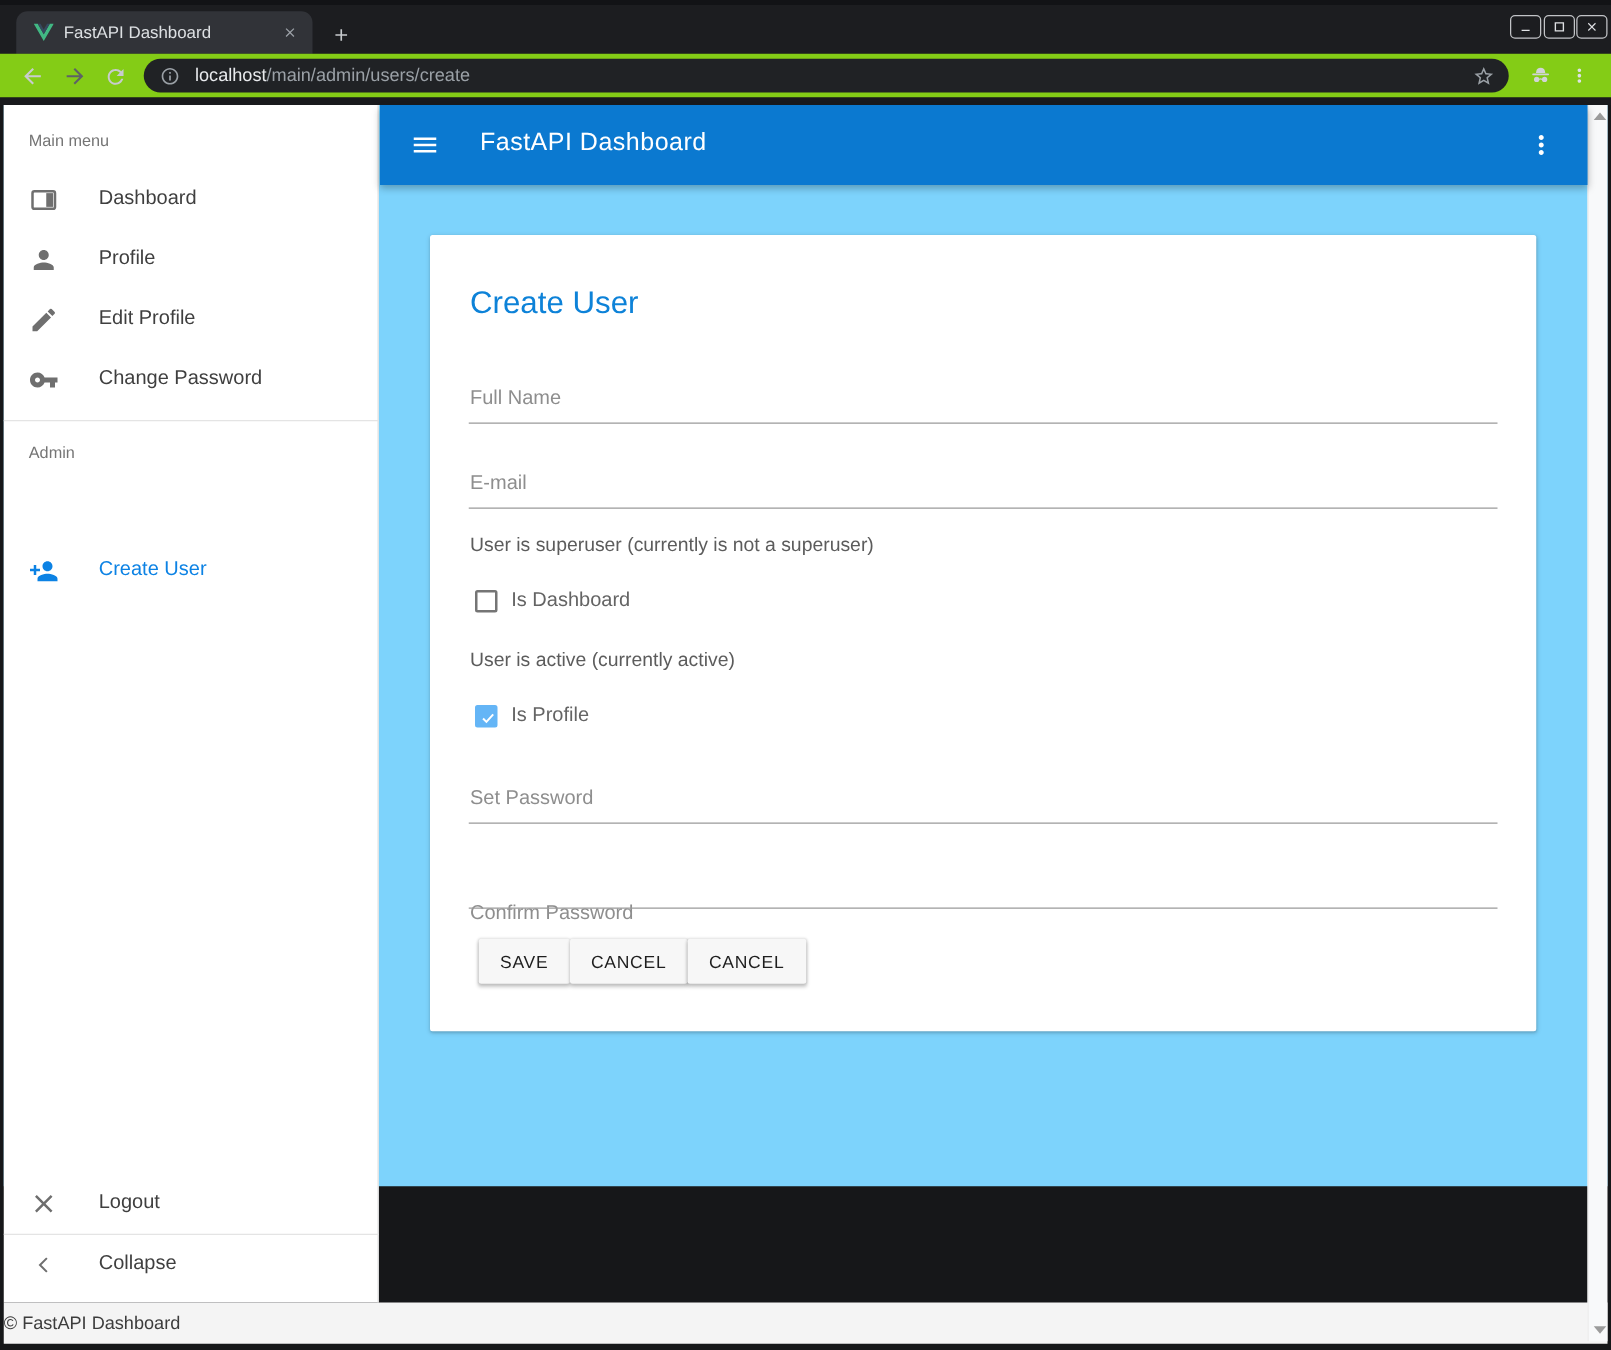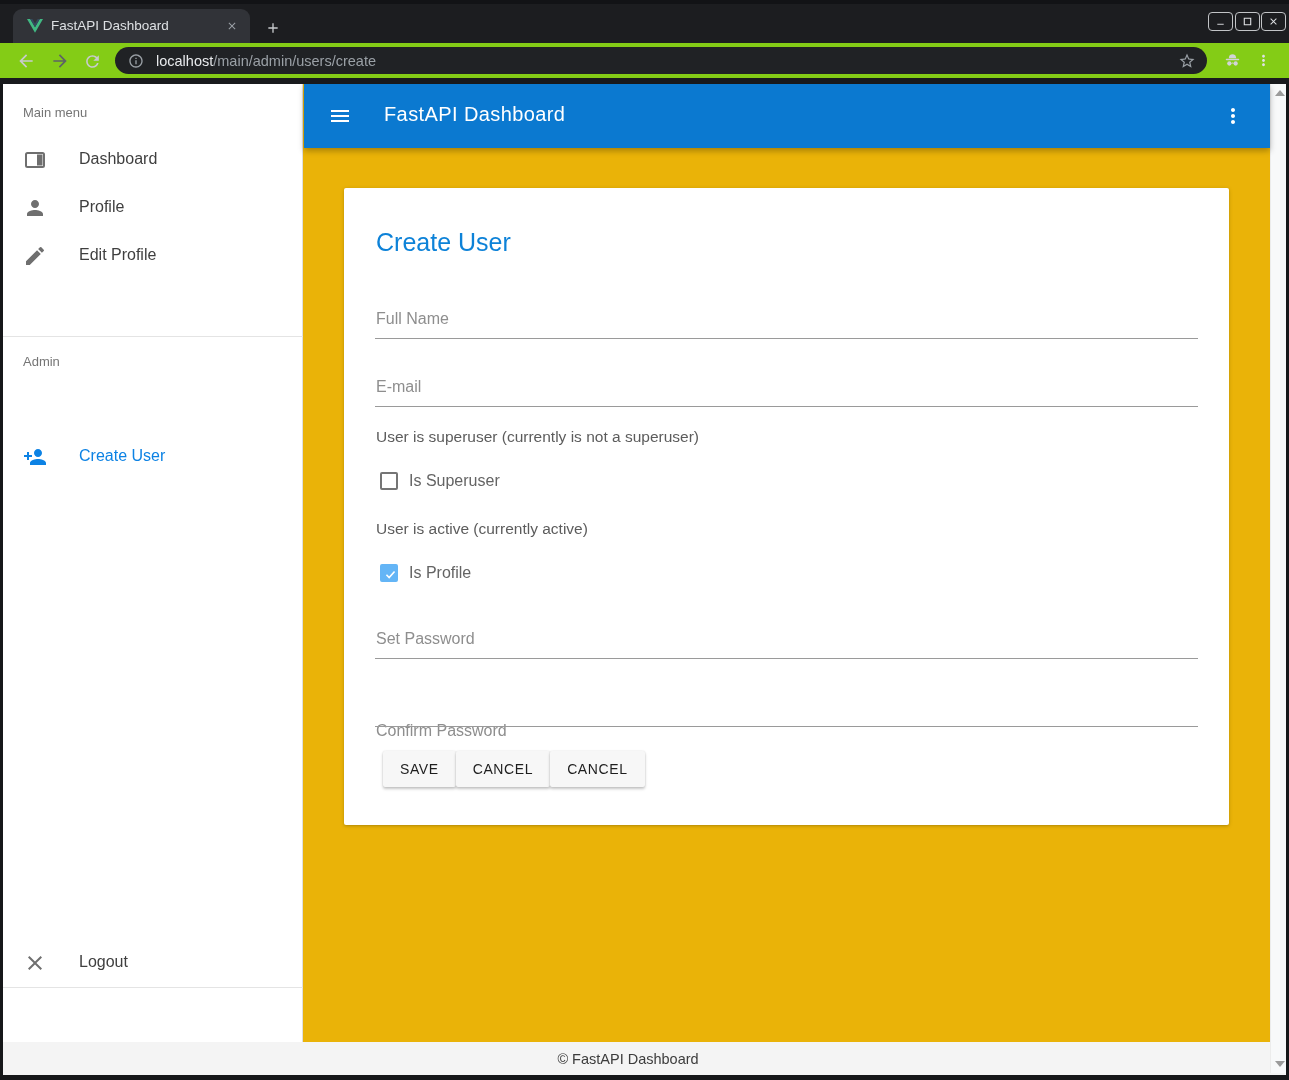--- a/index.html
+++ b/index.html
@@ -25,21 +25,21 @@
   #omni-info { margin-left:13px; width:16px; height:16px; }
   #omni-url { margin-left:12px; font-size:14.5px; white-space:nowrap; flex:1; }
   #omni-url .host { color:#e8eaed; }
   #omni-url .path { color:#9aa0a6; }
   #omni-star { margin-right:11px; width:18px; height:18px; }
   #tb-incognito { left:1223px; top:8px; width:19px; height:19px; }
   #tb-kebab { left:1253px; top:6px; width:20px; height:22px; display:flex; align-items:center; justify-content:center; }
   #chrome-bottom-edge { left:0; top:78px; width:1289px; height:6px; background:#191a1d; }
 
   
-  #page { left:3px; top:84px; width:1283px; height:991px; background:#eab308; }
+  #page { left:3px; top:84px; width:1283px; height:865px; background:#7dd3fc; }
 
   
   #sidebar { left:0; top:0; width:300px; height:958px; background:#ffffff; border-right:1px solid #dfdfdf; }
   .side-section-label { left:20px; font-size:13px; color:#757575; }
   .side-item { left:0; width:300px; height:48px; cursor:pointer; }
   .side-item .ic { position:absolute; left:20px; top:12px; width:24px; height:24px; }
   .side-item .lbl { position:absolute; left:76px; top:14px; font-size:16px; color:#3f3f3f; }
   .side-item.active .lbl { color:#0c82e4; }
   .side-divider { left:0; width:300px; height:1px; background:#e4e4e4; }
 
@@ -60,21 +60,21 @@
   .cb-box { position:absolute; left:0; top:0; width:18px; height:18px; border:2px solid #757575; border-radius:2px; background:#fff; }
   .cb-box.checked { border-color:#64b5f6; background:#64b5f6; }
   .cb-box svg { position:absolute; left:1px; top:2px; }
   .cb-label { position:absolute; left:29px; top:0; font-size:16px; color:#646464; white-space:nowrap; }
   #btn-row { left:39px; top:563px; display:flex; }
   .btn { height:36px; padding:0 17px; background:#f7f7f7; border:none; border-radius:2px; color:#1e1e1e;
          font-family:"Liberation Sans", sans-serif; font-size:14px; font-weight:500; letter-spacing:.6px;
          box-shadow:0 2px 3px rgba(0,0,0,.22), 0 0 2px rgba(0,0,0,.12); cursor:pointer; }
 
   
-  #footer { left:0; top:958px; width:1283px; height:33px; background:#f4f4f4; display:flex; align-items:center; justify-content:center; }
+  #footer { left:0; top:958px; width:1283px; height:33px; background:#f4f4f4; display:flex; align-items:center; justify-content:flex-start; }
   #footer-text { margin-right:33px; font-size:14.5px; color:#3c3c3c; }
 
   
   #scrollbar { left:1267px; top:0; width:16px; height:989px; background:#f8f9fa; border-left:1px solid #ececec; }
   .sb-arrow { position:absolute; left:4px; width:0; height:0; border-left:5px solid transparent; border-right:5px solid transparent; }
   #sb-up { top:6px; border-bottom:6px solid #9b9b9b; }
   #sb-down { bottom:6px; border-top:6px solid #9b9b9b; }
 </style>
 </head>
 <body>
@@ -186,20 +186,28 @@
 
     <div class="abs side-item" style="top:148px">
       <span class="ic">
         <svg width="24" height="24" viewBox="0 0 24 24">
             <path fill="#6f6f6f" d="M3 17.25V21h3.75L17.81 9.94l-3.75-3.75L3 17.25zM20.71 7.04c.39-.39.39-1.02 0-1.41l-2.34-2.34a.9959.9959 0 0 0-1.41 0l-1.83 1.83 3.75 3.75 1.84-1.83z"></path>
           </svg>
       </span>
       <span class="lbl">Edit Profile</span>
     </div>
 
+    <div class="abs side-item" style="top:196px">
+      <span class="ic">
+        <svg width="24" height="24" viewBox="0 0 24 24">
+            <path fill="#6f6f6f" d="M12.65 10C11.83 7.67 9.61 6 7 6c-3.31 0-6 2.69-6 6s2.69 6 6 6c2.61 0 4.83-1.67 5.65-4H17v4h4v-4h2v-4H12.65zM7 14c-1.1 0-2-.9-2-2s.9-2 2-2 2 .9 2 2-.9 2-2 2z"></path>
+          </svg>
+      </span>
+      <span class="lbl">Change Password</span>
+    </div>
 
     <div class="abs side-divider" style="top:252px"></div>
     <div class="abs side-section-label" style="top:270px">Admin</div>
 
 
     <div class="abs side-item active" style="top:349px">
       <span class="ic">
         <svg width="24" height="24" viewBox="0 0 24 24">
             <path fill="#0c82e4" d="M15 12c2.21 0 4-1.79 4-4s-1.79-4-4-4-4 1.79-4 4 1.79 4 4 4zm-9-2V7H4v3H1v2h3v3h2v-3h3v-2H6zm9 4c-2.67 0-8 1.34-8 4v2h16v-2c0-2.66-5.33-4-8-4z"></path>
           </svg>
@@ -211,20 +219,28 @@
       <span class="ic">
         <svg width="24" height="24" viewBox="0 0 24 24">
             <path fill="#6f6f6f" d="M19 6.41 17.59 5 12 10.59 6.41 5 5 6.41 10.59 12 5 17.59 6.41 19 12 13.41 17.59 19 19 17.59 13.41 12z"></path>
           </svg>
       </span>
       <span class="lbl">Logout</span>
     </div>
 
     <div class="abs side-divider" style="top:903px"></div>
 
+    <div class="abs side-item" style="top:904px">
+      <span class="ic">
+        <svg width="24" height="24" viewBox="0 0 24 24">
+            <path fill="none" stroke="#6f6f6f" stroke-width="1.6" d="M14.5 6.5 9 12l5.5 5.5"></path>
+          </svg>
+      </span>
+      <span class="lbl">Collapse</span>
+    </div>
   </div>
 
   <div class="abs" id="appbar">
     <span class="abs" id="appbar-menu">
       <svg width="24" height="24" viewBox="0 0 24 24">
           <path fill="#ffffff" d="M3 18h18v-2H3v2zm0-5h18v-2H3v2zm0-7v2h18V6H3z"></path>
         </svg>
     </span>
     <span class="abs" id="appbar-title">FastAPI Dashboard</span>
     <span class="abs" id="appbar-kebab">
@@ -239,21 +255,21 @@
 
     <div class="abs field-label" style="top:122px">Full Name</div>
     <div class="abs field-line" style="top:150px"></div>
 
     <div class="abs field-label" style="top:190px">E-mail</div>
     <div class="abs field-line" style="top:218px"></div>
 
     <div class="abs hint" style="top:240px">User is superuser (currently is not a superuser)</div>
     <div class="abs cb-row" style="top:284px">
       <span class="cb-box"></span>
-      <span class="cb-label">Is Superuser</span>
+      <span class="cb-label">Is Dashboard</span>
     </div>
 
     <div class="abs hint" style="top:332px">User is active (currently active)</div>
     <div class="abs cb-row" style="top:376px">
       <span class="cb-box checked">
         <svg width="15" height="13" viewBox="0 0 24 24">
             <path fill="none" stroke="#ffffff" stroke-width="3" d="M4.5 12.5 9.5 17.5 19.5 6.5"></path>
           </svg>
       </span>
       <span class="cb-label">Is Profile</span>

